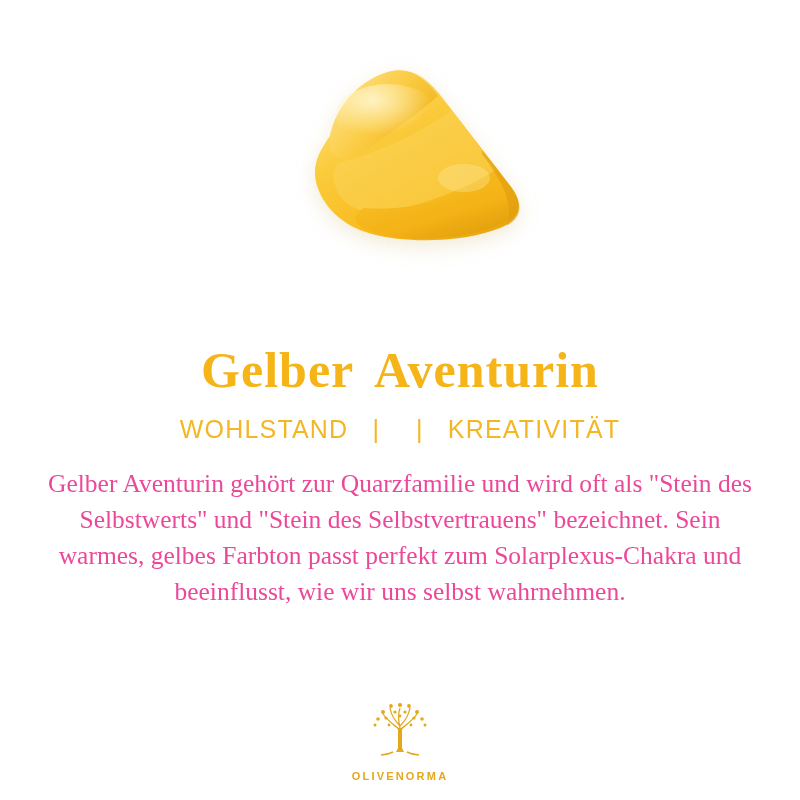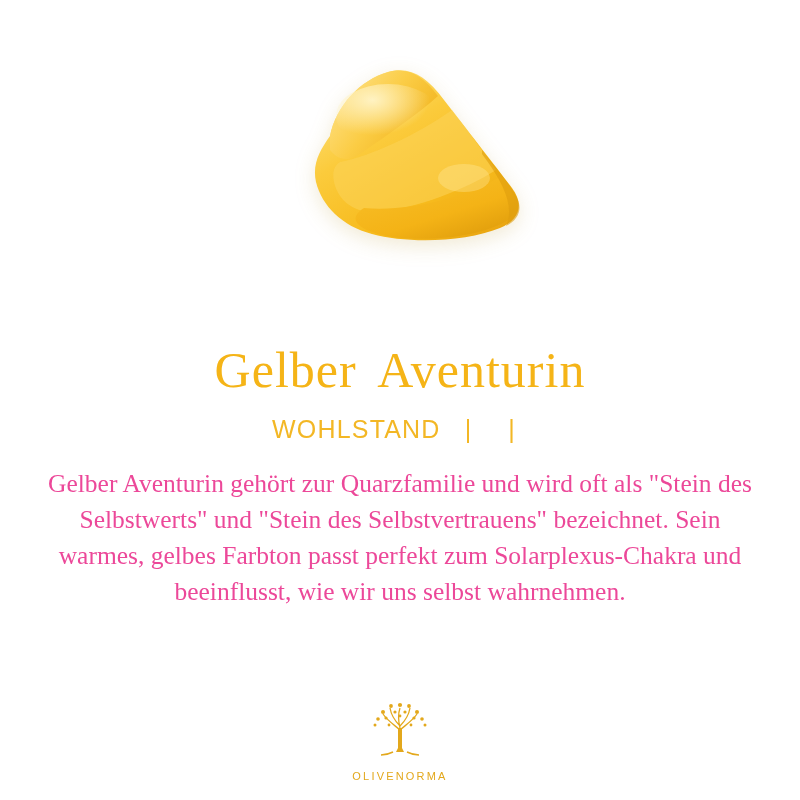--- a/index.html
+++ b/index.html
@@ -41,21 +41,21 @@
     width: 270px;
     height: 200px;
     filter: drop-shadow(0 6px 10px rgba(180,140,20,0.18));
   }
 
   
   .title {
     margin-top: 14px;
     font-family: "Liberation Serif", serif;
     font-size: 50px;
-    font-weight: 400;
+    font-weight: 700;
     letter-spacing: 1px;
     color: #f5b417;
     text-align: center;
     line-height: 1.05;
     word-spacing: 10px;
   }
 
   
   .keywords {
     margin-top: 18px;
@@ -102,20 +102,21 @@
     height: 62px;
     display: block;
   }
   .logo-text {
     margin-top: 10px;
     font-family: "Liberation Sans", sans-serif;
     font-size: 11px;
     letter-spacing: 2.2px;
     color: #e3a81c;
     text-align: right;
+    font-weight: bold;
   }
 </style>
 </head>
 <body>
 
 <div class="card">
 
   <div class="stone-area">
     <div class="stone-wrap">
       <svg class="stone-svg" viewBox="0 0 270 200" xmlns="http://www.w3.org/2000/svg">
@@ -163,20 +164,21 @@
       </svg>
     </div>
   </div>
 
   <div class="title">Gelber  Aventurin</div>
 
   <div class="keywords">
     <span>WOHLSTAND</span>
     <span class="sep">|</span>
     <span class="sep">|</span>
+    <span>KREATIVITÄT</span>
   </div>
 
   <p class="description">Gelber Aventurin gehört zur Quarzfamilie und wird oft als "Stein des Selbstwerts" und "Stein des Selbstvertrauens" bezeichnet. Sein warmes, gelbes Farbton passt perfekt zum Solarplexus-Chakra und beeinflusst, wie wir uns selbst wahrnehmen.</p>
 
   <div class="logo-block">
     <svg class="logo-tree" viewBox="0 0 74 62" xmlns="http://www.w3.org/2000/svg">
       <g fill="#e3a81c">
 
         <path d="M35 30 L35 50 L33 54 L41 54 L39 50 L39 30 Z"></path>
 

